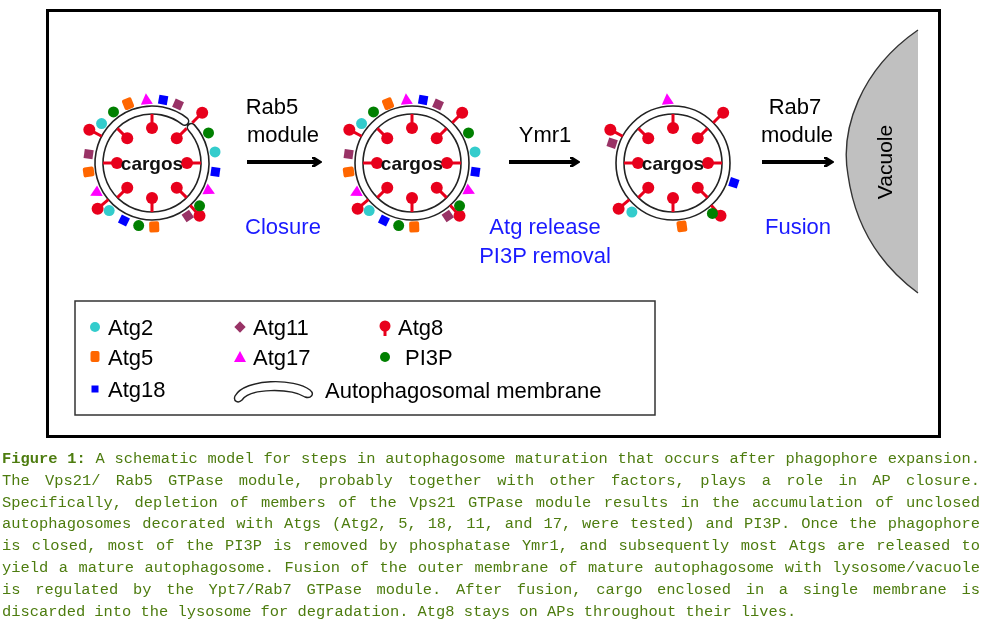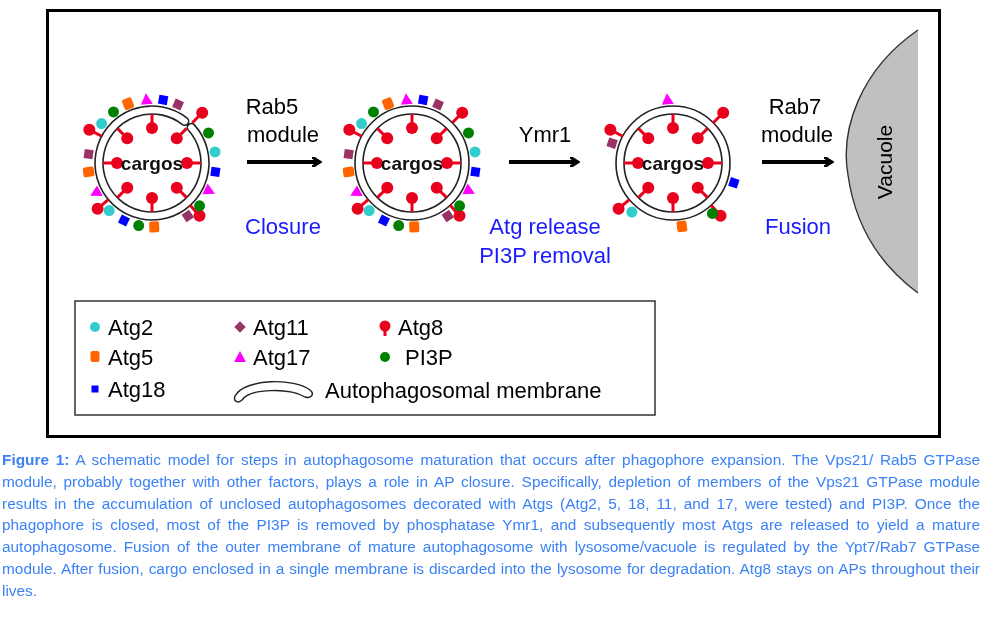--- a/index.html
+++ b/index.html
@@ -1,20 +1,20 @@
 <!DOCTYPE html>
 <html><head>
 <meta charset="utf-8">
 <style>
   html, body { margin:0; padding:0; background:#ffffff; }
   body { width:985px; height:623px; position:relative; overflow:hidden; font-family:"Liberation Sans", sans-serif; }
   #figure-frame { position:absolute; left:46px; top:9px; width:889px; height:423px; border:3px solid #000; background:#fff; }
   #diagram { position:absolute; left:0; top:0; width:985px; height:440px; }
   .lbl { font-family:"Liberation Sans", sans-serif; }
-  #caption { position:absolute; left:2px; top:449px; width:978px; font-family:Liberation Sans, sans-serif; font-size:15.4px; line-height:21.8px; color:#3b82f6; text-align:justify; }
+  #caption { position:absolute; left:2px; top:449px; width:978px; font-family:Liberation Mono, monospace; font-size:15.4px; line-height:21.8px; color:#4d7c0f; text-align:justify; }
   #caption b { font-weight:bold; }
 </style>
 </head>
 <body>
 
 <div id="figure-frame"></div>
 
 <svg id="diagram" width="985" height="440" viewBox="0 0 985 440">
   <defs>
     <marker id="arrowhead" markerWidth="10" markerHeight="10" refX="6" refY="5" orient="auto" markerUnits="userSpaceOnUse">

